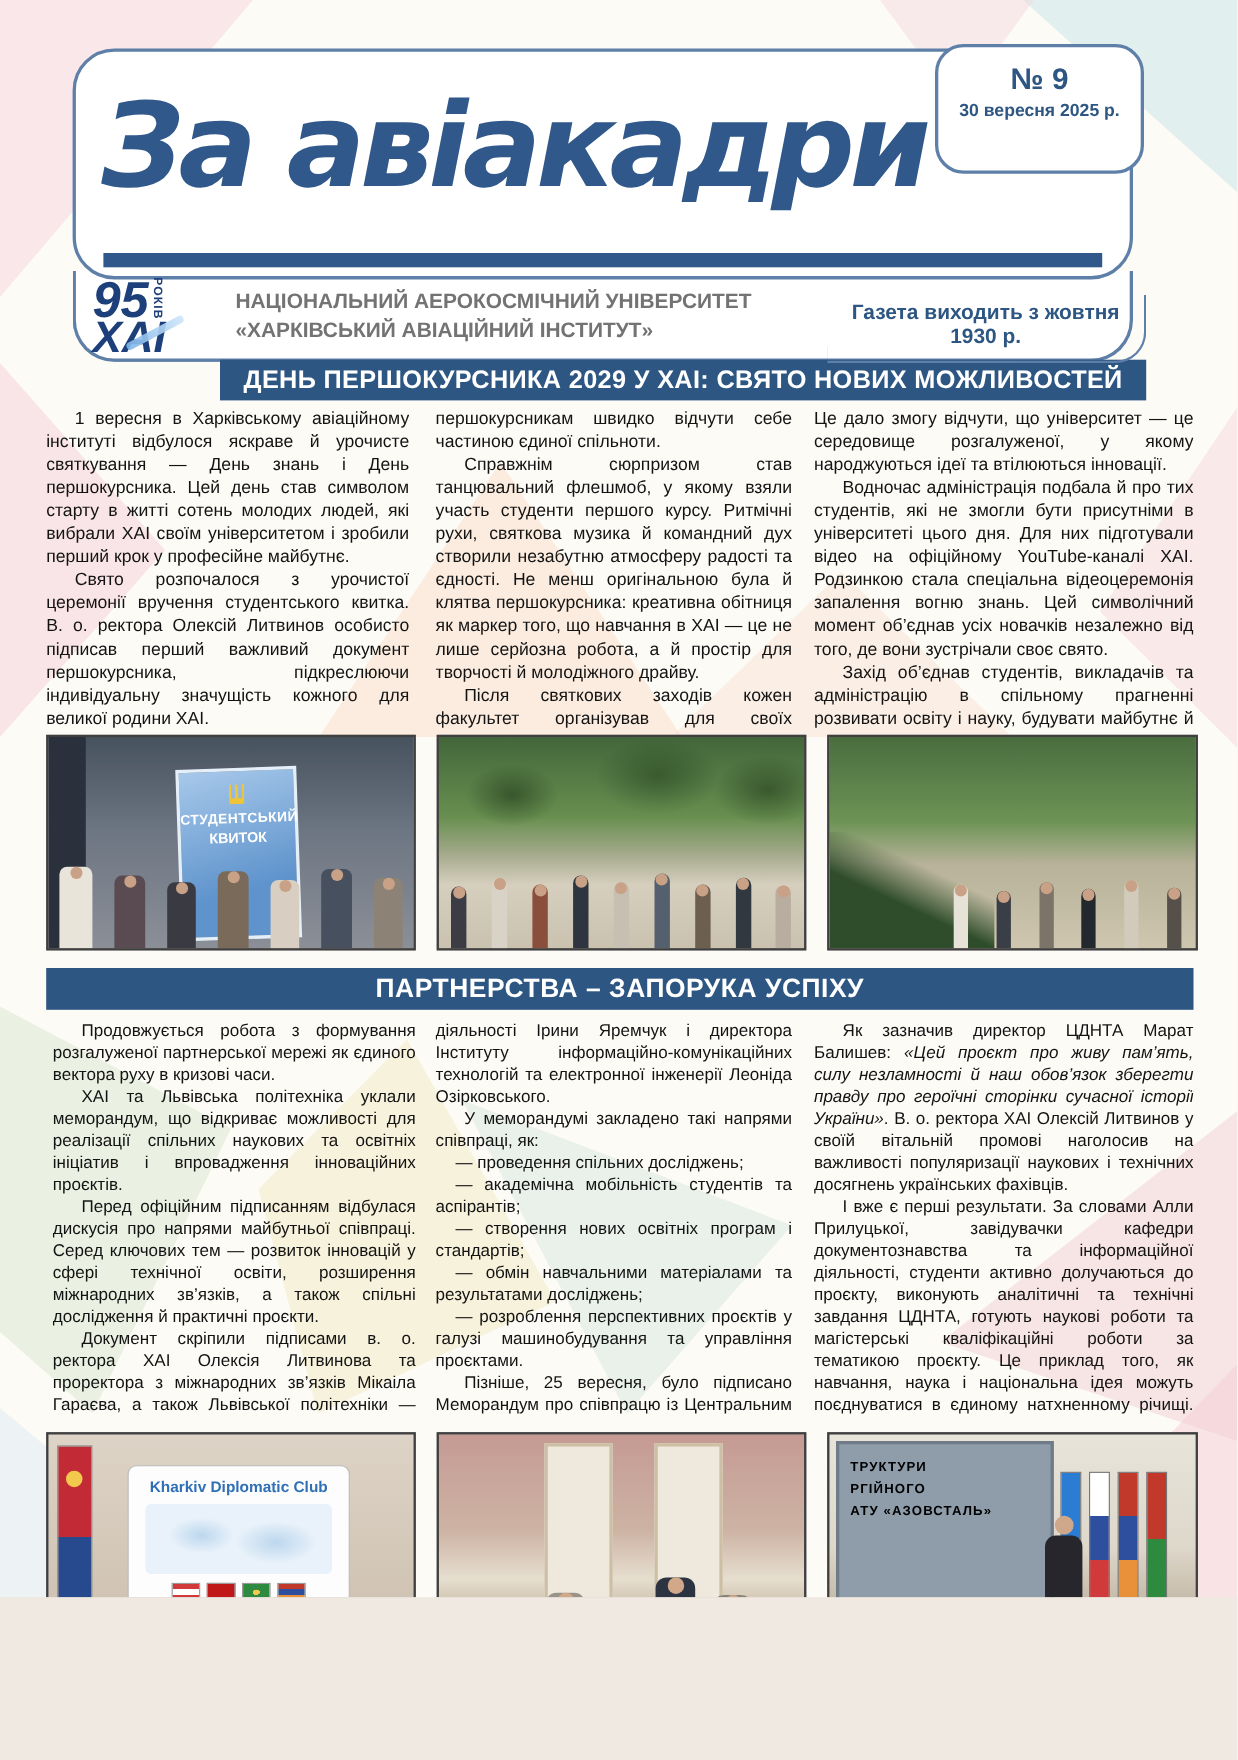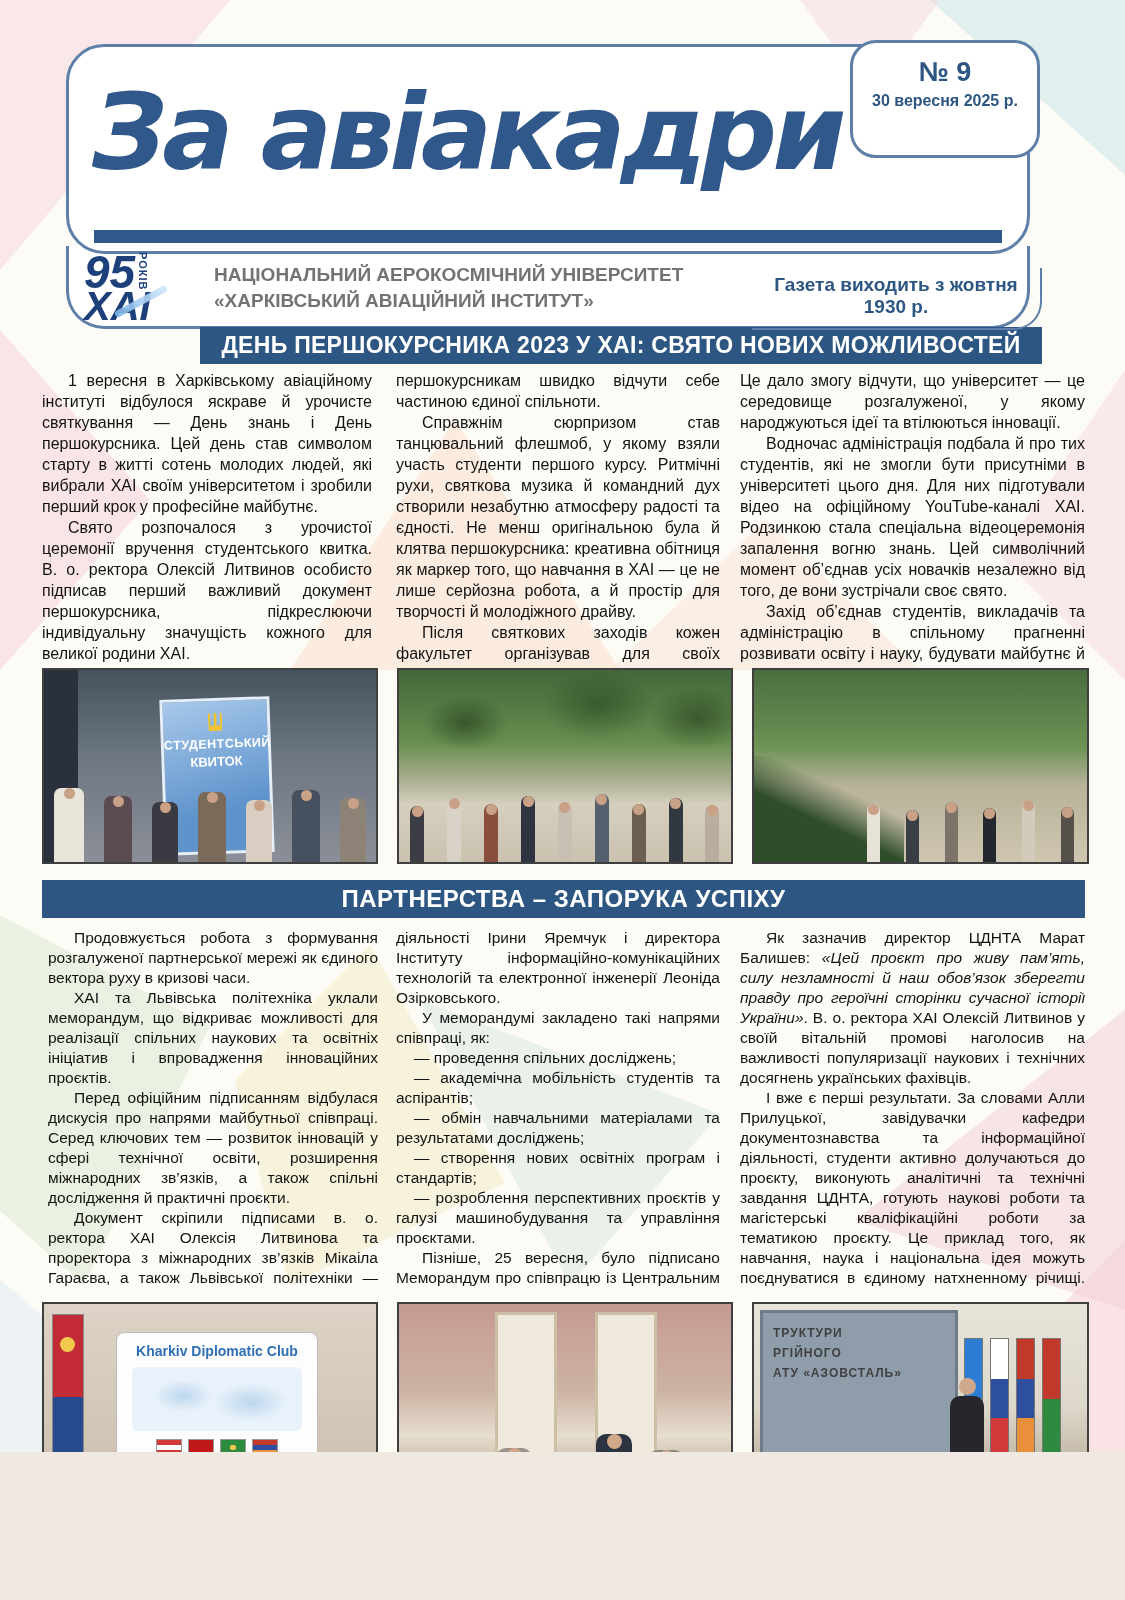--- a/index.html
+++ b/index.html
@@ -93,21 +93,21 @@
   .p5-bg{position:absolute;inset:0;background:linear-gradient(180deg,#c59a93 0%,#cdb3a4 30%,#e6decf 45%,#8a6a47 78%,#7a5a3a 100%);}
   .p5-door{position:absolute;top:8px;width:56px;height:150px;background:#efe9dd;border:3px solid #cdbfa5;}
   .p5-carpet{position:absolute;left:40%;bottom:0;width:26%;height:42%;background:#7c2330;
         clip-path:polygon(18% 0,82% 0,100% 100%,0 100%);}
   .p5-people{position:absolute;bottom:14px;left:0;right:0;display:flex;align-items:flex-end;justify-content:center;gap:16px;}
   .p5-people span{display:block;border-radius:10px 10px 3px 3px;}
   .p5-people span::before{content:"";display:block;width:15px;height:15px;border-radius:50%;background:#d2a88b;margin:0 auto 2px auto;}
   
   .p6-bg{position:absolute;inset:0;background:linear-gradient(180deg,#e8e4da 0%,#ded8cb 35%,#b9ac98 60%,#988a74 100%);}
   .p6-screen{position:absolute;left:6px;top:6px;width:172px;height:150px;background:#8f9dab;
-        border:3px solid #6f7c88;padding:10px;color:#404040;font-weight:bold;font-size:12px;line-height:20px;
+        border:3px solid #6f7c88;padding:10px;color:#000000;font-weight:bold;font-size:12px;line-height:20px;
         letter-spacing:1px;}
   .p6-flags{position:absolute;right:26px;top:34px;display:flex;gap:7px;}
   .p6-flags i{display:block;width:17px;height:120px;border:1px solid #777;}
   .p6-man{position:absolute;left:196px;top:92px;width:34px;height:130px;background:#26262c;border-radius:10px 10px 0 0;}
   .p6-man::before{content:"";display:block;width:17px;height:17px;border-radius:50%;background:#cfa78a;margin:-18px auto 0 auto;}
   .p6-aud{position:absolute;bottom:0;left:0;right:0;height:86px;display:flex;align-items:flex-end;justify-content:space-around;}
   .p6-aud span{display:block;border-radius:50% 50% 0 0;}
 </style>
 </head>
 <body>
@@ -153,21 +153,21 @@
     </div>
   </div>
 
   <div class="uni-name">
     <div>НАЦІОНАЛЬНИЙ АЕРОКОСМІЧНИЙ УНІВЕРСИТЕТ</div>
     <div>«ХАРКІВСЬКИЙ АВІАЦІЙНИЙ ІНСТИТУТ»</div>
   </div>
 
   <div class="since-box">Газета виходить з жовтня 1930 р.</div>
 
-  <div class="bar bar1">ДЕНЬ ПЕРШОКУРСНИКА 2023 У ХАІ: СВЯТО НОВИХ МОЖЛИВОСТЕЙ</div>
+  <div class="bar bar1">ДЕНЬ ПЕРШОКУРСНИКА 2029 У ХАІ: СВЯТО НОВИХ МОЖЛИВОСТЕЙ</div>
 
   <div class="col a1" style="left:42px;top:370px;width:330px;height:294px;">
     <p class="ind">1 вересня в Харківському авіаційному інституті відбулося яскраве й урочисте святкування — День знань і День першокурсника. Цей день став символом старту в житті сотень молодих людей, які вибрали ХАІ своїм університетом і зробили перший крок у професійне майбутнє.</p>
     <p class="ind">Свято розпочалося з урочистої церемонії вручення студентського квитка. В. о. ректора Олексій Литвинов особисто підписав перший важливий документ першокурсника, підкреслюючи індивідуальну значущість кожного для великої родини ХАІ.</p>
 
   </div>
   <div class="col a1" style="left:396px;top:370px;width:324px;height:294px;">
     <p>першокурсникам швидко відчути себе частиною єдиної спільноти.</p>
     <p class="ind">Справжнім сюрпризом став танцювальний флешмоб, у якому взяли участь студенти першого курсу. Ритмічні рухи, святкова музика й командний дух створили незабутню атмосферу радості та єдності. Не менш оригінальною була й клятва першокурсника: креативна обітниця як маркер того, що навчання в ХАІ — це не лише серйозна робота, а й простір для творчості й молодіжного драйву.</p>
     <p class="ind">Після святкових заходів кожен факультет організував для своїх першокурсників екскурсії. Молодь мала нагоду краще ознайомитися з навчальними аудиторіями, лабораторіями, проєктними центрами й науковими гуртками.</p>
@@ -232,22 +232,22 @@
     <p class="ind">Продовжується робота з формування розгалуженої партнерської мережі як єдиного вектора руху в кризові часи.</p>
     <p class="ind">ХАІ та Львівська політехніка уклали меморандум, що відкриває можливості для реалізації спільних наукових та освітніх ініціатив і впровадження інноваційних проєктів.</p>
     <p class="ind">Перед офіційним підписанням відбулася дискусія про напрями майбутньої співпраці. Серед ключових тем — розвиток інновацій у сфері технічної освіти, розширення міжнародних зв’язків, а також спільні дослідження й практичні проєкти.</p>
     <p class="ind">Документ скріпили підписами в. о. ректора ХАІ Олексія Литвинова та проректора з міжнародних зв’язків Мікаіла Гараєва, а також Львівської політехніки — ректорки Наталії Шаховської, проректорки з наукової роботи та інноваційної</p>
   </div>
   <div class="col a2" style="left:396px;top:928px;width:324px;height:358px;">
     <p>діяльності Ірини Яремчук і директора Інституту інформаційно-комунікаційних технологій та електронної інженерії Леоніда Озірковського.</p>
     <p class="ind">У меморандумі закладено такі напрями співпраці, як:</p>
     <p class="li">—  проведення спільних досліджень;</p>
     <p class="li">—  академічна мобільність студентів та аспірантів;</p>
+    <p class="li">—  створення нових освітніх програм і стандартів;</p>
     <p class="li">—  обмін навчальними матеріалами та результатами досліджень;</p>
-    <p class="li">—  створення нових освітніх програм і стандартів;</p>
     <p class="li">—  розроблення перспективних проєктів у галузі машинобудування та управління проєктами.</p>
     <p class="ind">Пізніше, 25 вересня, було підписано Меморандум про співпрацю із Центральним державним науково-технічним архівом України в межах культурно-мистецького проєкту «Місце спротиву: проєкти інфраструктури Металургійного комбінату "Азовсталь"».</p>
   </div>
   <div class="col a2" style="left:740px;top:928px;width:345px;height:358px;">
     <p class="ind"><span>Як зазначив директор ЦДНТА Марат Балишев: </span><span class="quote-i">«Цей проєкт про живу пам’ять, силу незламності й наш обов’язок зберегти правду про героїчні сторінки сучасної історії України»</span><span>. В. о. ректора ХАІ Олексій Литвинов у своїй вітальній промові наголосив на важливості популяризації наукових і технічних досягнень українських фахівців.</span></p>
     <p class="ind">І вже є перші результати. За словами Алли Прилуцької, завідувачки кафедри документознавства та інформаційної діяльності, студенти активно долучаються до проєкту, виконують аналітичні та технічні завдання ЦДНТА, готують наукові роботи та магістерські кваліфікаційні роботи за тематикою проєкту. Це приклад того, як навчання, наука і національна ідея можуть поєднуватися в єдиному натхненному річищі. Коли молодь торкається живої пам’яті через документи, проєкти, дослідження, то вона не просто навчається, а зростає як громадянин і нація.</p>
   </div>
 
   <div class="photo" style="left:42px;top:1302px;width:332px;height:292px;">
     <div class="p4-bg"></div>

